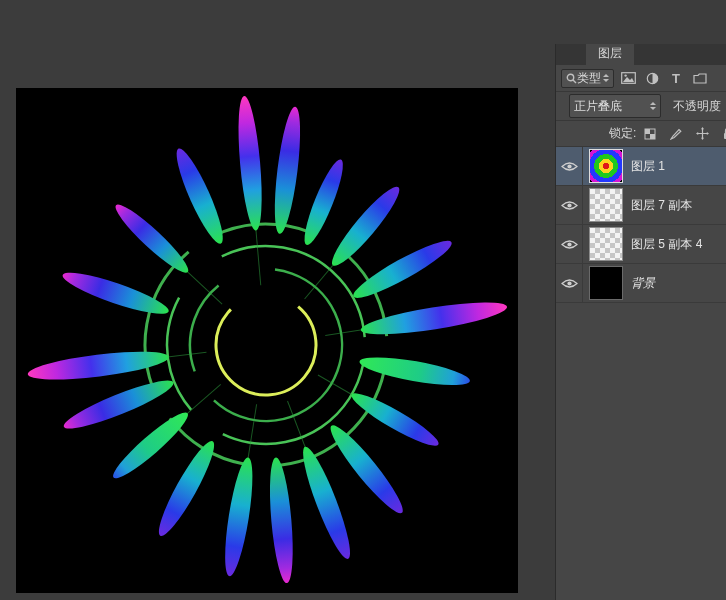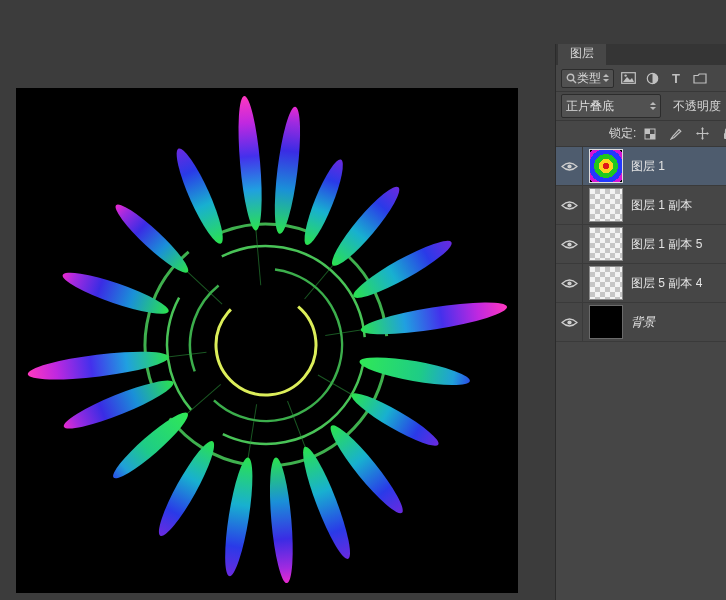--- a/index.html
+++ b/index.html
@@ -22,36 +22,36 @@
     position:absolute; left:555px; top:44px; width:171px; height:556px;
     background:#464646; border-left:1px solid #2b2b2b;
     overflow:hidden;
   }
   .tab-strip {
     height:21px; background:#353535; display:flex; align-items:flex-end;
     padding-left:2px;
   }
   .tab {
     background:#474747; color:#d8d8d8; font-size:12px;
-    padding:3px 12px 3px 12px; border-radius:2px 2px 0 0;
+    padding:3px 12px 3px 12px; border-radius:2px 2px 0 0;margin-left:28px;
   }
   .filter-row, .blend-row, .lock-row {
     display:flex; align-items:center; background:#474747;
     border-bottom:1px solid #383838; padding:0 5px; gap:4px;
   }
   .filter-row { height:27px; }
   .blend-row  { height:29px; }
   .lock-row   { height:26px; }
 
   .combo {
     display:flex; align-items:center; 
     background:#515151; border:1px solid #2c2c2c; border-radius:2px;
     height:19px; padding:0 4px; color:#ddd; font-size:12px;
   }
-  .blend-combo { width:106px; justify-content:space-between; height:24px; }
+  .blend-combo { width:106px; justify-content:space-between; height:24px;margin-left:8px; }
   .updown {
     display:inline-flex; flex-direction:column; gap:2px; margin-left:2px;
   }
   .updown i { display:block; width:0; height:0;
     border-left:3px solid transparent; border-right:3px solid transparent; }
   .updown .up   { border-bottom:3px solid #bbb; }
   .updown .down { border-top:3px solid #bbb; }
 
   .icon-btn { width:20px; height:18px; display:flex; align-items:center;
     justify-content:center; flex:none; }
@@ -270,50 +270,40 @@
     </div>
 
     <div class="layer-row">
       <div class="eye-cell">
         <svg width="17" height="11" viewBox="0 0 17 11">
           <path d="M1 5.5 Q8.5 -1.5 16 5.5 Q8.5 12.5 1 5.5 Z" fill="none" stroke="#cfcfcf" stroke-width="1.2"></path>
           <circle cx="8.5" cy="5.5" r="2.1" fill="#cfcfcf"></circle>
         </svg>
       </div>
       <div class="thumb checker"></div>
-      <div class="layer-name">图层 1 副本</div>
-    </div>
+      <div class="layer-name">图层 7 副本</div>
+    </div>
+
 
     <div class="layer-row">
       <div class="eye-cell">
         <svg width="17" height="11" viewBox="0 0 17 11">
           <path d="M1 5.5 Q8.5 -1.5 16 5.5 Q8.5 12.5 1 5.5 Z" fill="none" stroke="#cfcfcf" stroke-width="1.2"></path>
           <circle cx="8.5" cy="5.5" r="2.1" fill="#cfcfcf"></circle>
         </svg>
       </div>
       <div class="thumb checker"></div>
-      <div class="layer-name">图层 1 副本 5</div>
+      <div class="layer-name">图层 5 副本 4</div>
     </div>
 
     <div class="layer-row">
       <div class="eye-cell">
         <svg width="17" height="11" viewBox="0 0 17 11">
           <path d="M1 5.5 Q8.5 -1.5 16 5.5 Q8.5 12.5 1 5.5 Z" fill="none" stroke="#cfcfcf" stroke-width="1.2"></path>
           <circle cx="8.5" cy="5.5" r="2.1" fill="#cfcfcf"></circle>
         </svg>
       </div>
-      <div class="thumb checker"></div>
-      <div class="layer-name">图层 5 副本 4</div>
-    </div>
-
-    <div class="layer-row">
-      <div class="eye-cell">
-        <svg width="17" height="11" viewBox="0 0 17 11">
-          <path d="M1 5.5 Q8.5 -1.5 16 5.5 Q8.5 12.5 1 5.5 Z" fill="none" stroke="#cfcfcf" stroke-width="1.2"></path>
-          <circle cx="8.5" cy="5.5" r="2.1" fill="#cfcfcf"></circle>
-        </svg>
-      </div>
       <div class="thumb black"></div>
       <div class="layer-name italic">背景</div>
     </div>
 
   </div>
 </div>
 
 </body></html>

